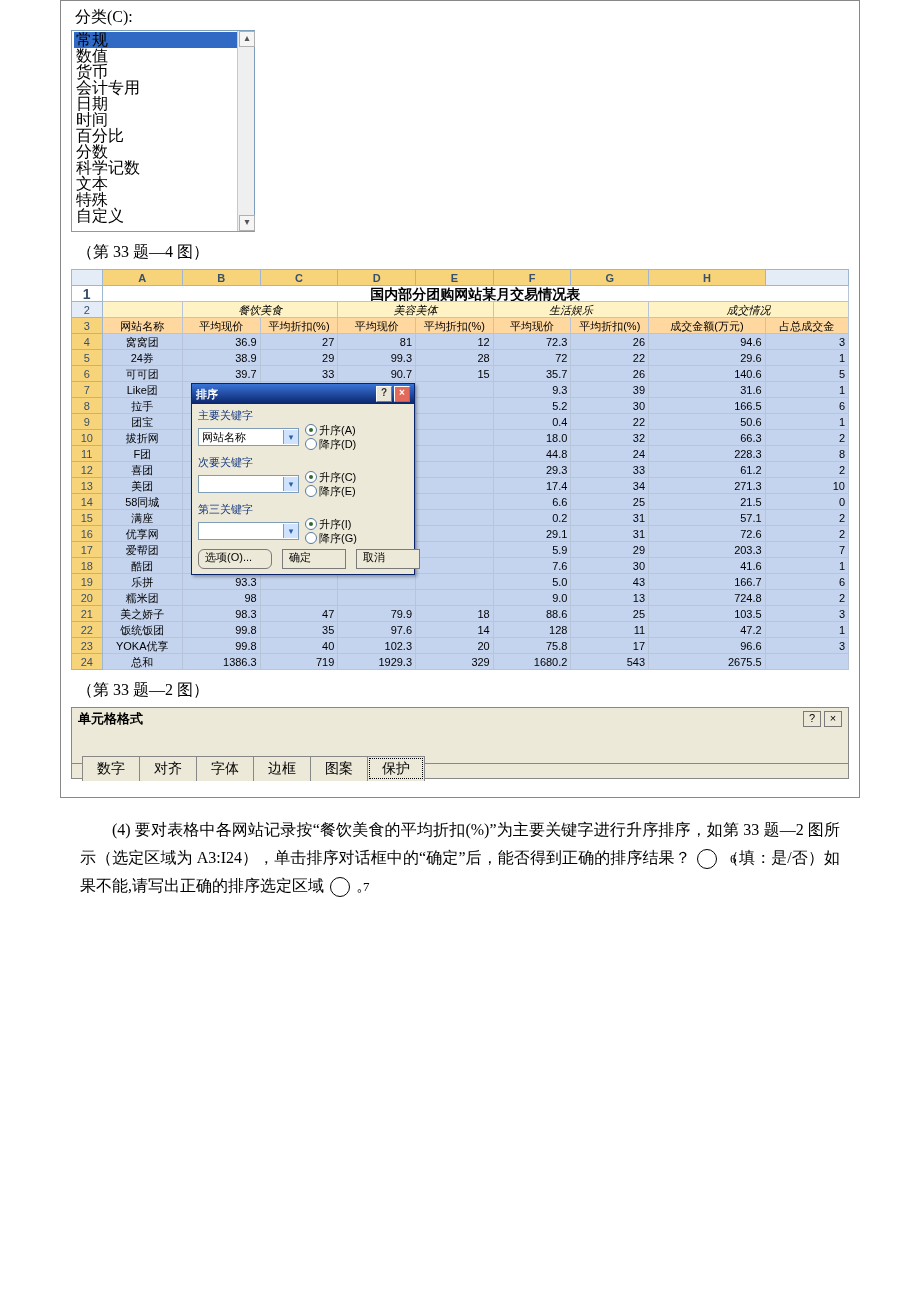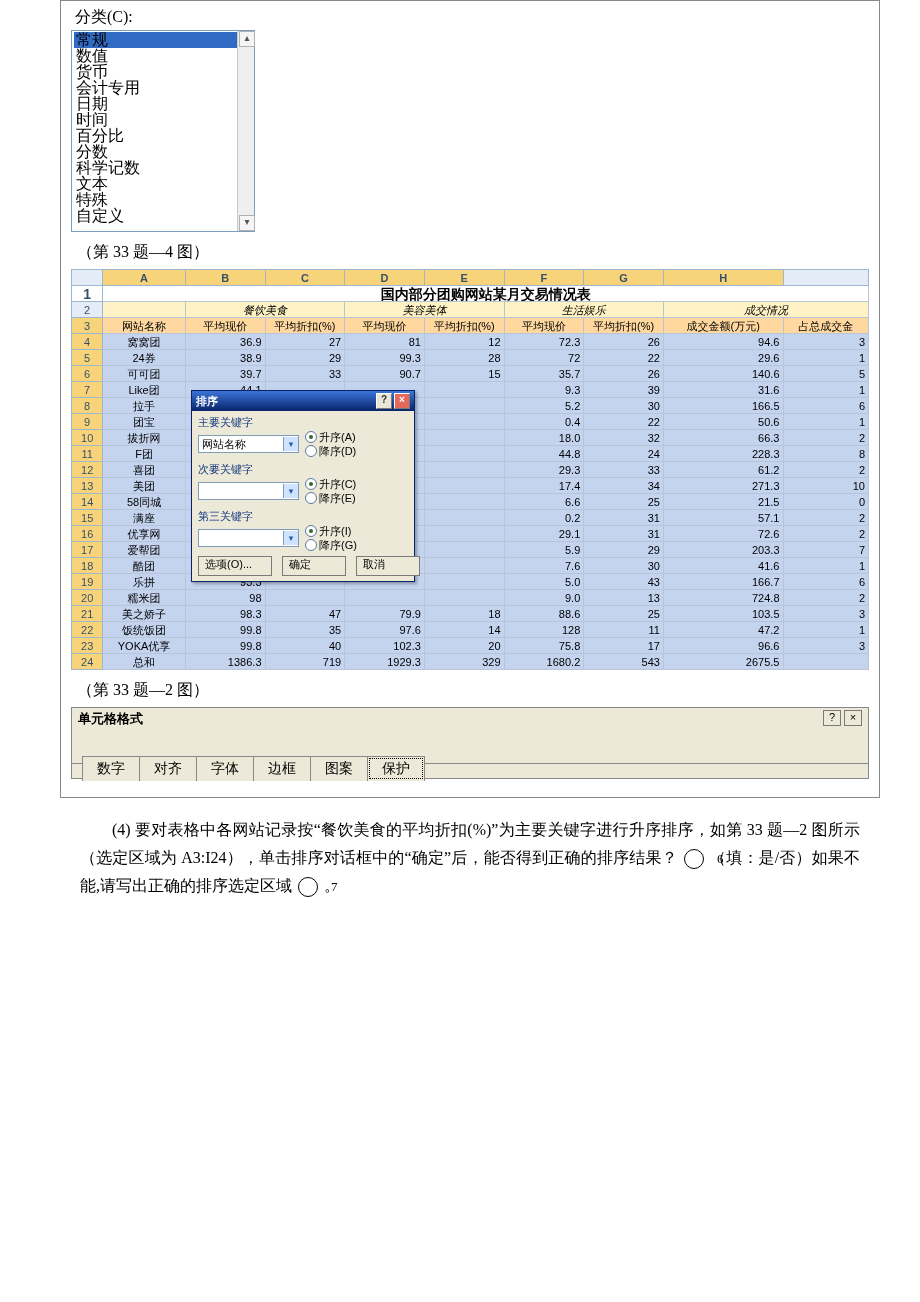--- a/index.html
+++ b/index.html
@@ -4,21 +4,21 @@
 <style>
   body {
     margin: 0;
     font-family: "SimSun", "宋体", serif;
     font-size: 16px;
     background: #fff;
     color: #000;
     width: 920px;
   }
   .page {
-    padding: 0 40px 40px 60px;
+    padding: 0 60px 40px 60px;
   }
   .outer-box {
     border: 1px solid #888;
     margin: 0 0 18px 0;
     padding: 6px 10px 18px 10px;
   }
   .caption {
     font-size: 16px;
     margin: 10px 0 6px 6px;
   }
@@ -100,21 +100,21 @@
   table.sheet .grp2 { background: #ffd8a0 !important; }
   table.sheet .lalign { text-align: center; }
   table.sheet .colA { width: 58px; }
   table.sheet .colN { width: 56px; }
   table.sheet .colH { width: 84px; }
   table.sheet .colI { width: 60px; }
 
   
   .sort-dialog {
     position: absolute;
-    left: 120px; top: 121px;
+    left: 120px; top: 114px;
     width: 222px;
     font-family: "Tahoma","SimSun",sans-serif;
     font-size: 11px;
     background: #ece9d8;
     border: 1px solid #0a246a;
     box-shadow: 2px 2px 3px rgba(0,0,0,0.3);
   }
   .sort-dialog .titlebar {
     background: linear-gradient(to bottom,#3a74d8 0%,#0a246a 100%);
     color: #fff; font-weight: bold; padding: 2px 4px; height: 16px;
@@ -149,39 +149,39 @@
     content: ""; width: 4px; height: 4px; background: #2f6a2f; border-radius: 50%;
   }
   .sort-dialog .data-region { margin-top: 2px; }
   .sort-dialog .data-region .hrad { display: flex; gap: 16px; margin: 1px 0 4px 0; }
   .sort-dialog .btnrow { display: flex; gap: 10px; justify-content: flex-start; }
   .sort-dialog button, .sort-dialog .btn {
     font-family: inherit; font-size: 11px;
     background: #ece9d8; border: 1px solid #7a7a7a;
     height: 18px; padding: 0 6px; min-width: 50px;
   }
-  .sort-dialog .btn.small { min-width: 60px; }
+  .sort-dialog .btn.small { min-width: 60px; border-radius: 6px; }
 
   .watermark {
     position: absolute; left: 140px; top: 210px;
     width: 300px; font-size: 38px; color: #dcdcdc;
     font-family: "Arial",sans-serif; pointer-events: none;
     letter-spacing: 1px;
   }
 
   
   .fig3-wrap {
     border: 1px solid #888;
     background: #ece9d8;
     font-family: "Tahoma","SimSun",sans-serif;
     font-size: 13px;
     padding: 0;
   }
   .fig3-title {
-    display: flex; justify-content: space-between; align-items: flex-start;
+    display: flex; justify-content: space-between; align-items: center;
     padding: 2px 6px 4px 6px; font-weight: bold;
   }
   .fig3-title .wbtns { display: flex; gap: 3px; font-weight: normal; }
   .fig3-title .wbtn {
     width: 16px; height: 14px; border: 1px solid #7a7a7a;
     background: #ece9d8; font-size: 11px; text-align: center; line-height: 12px;
   }
   .fig3-tabs {
     display: flex; align-items: flex-end;
     padding: 6px 10px 0 10px; gap: 0;

